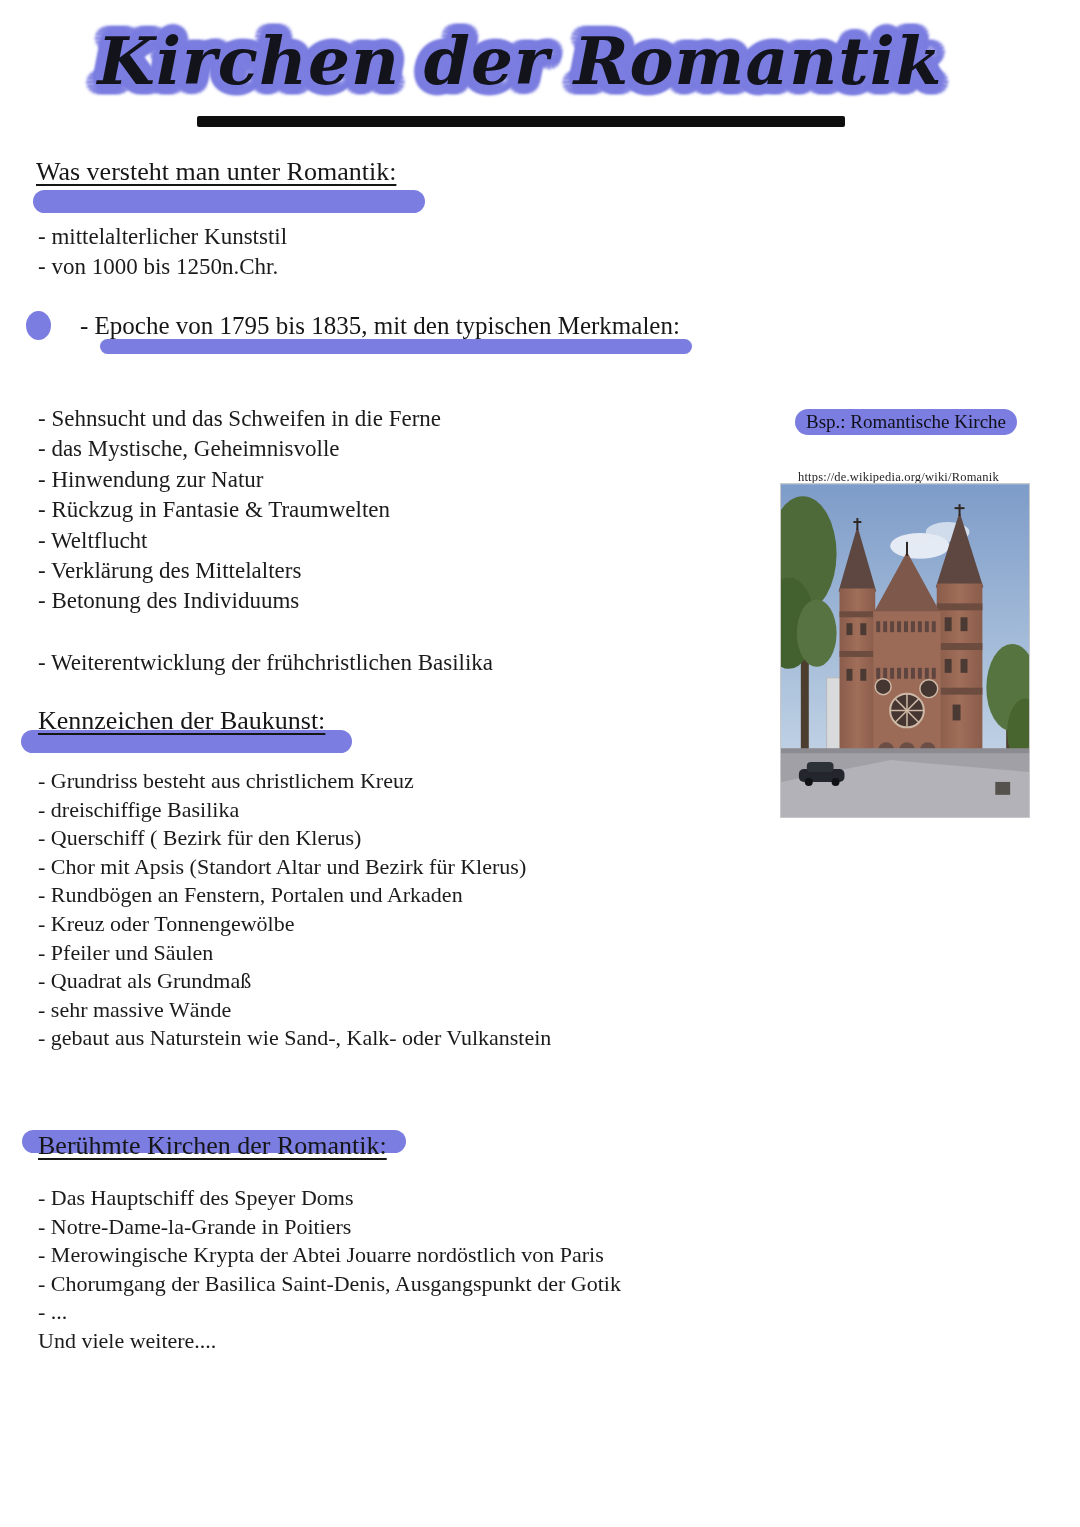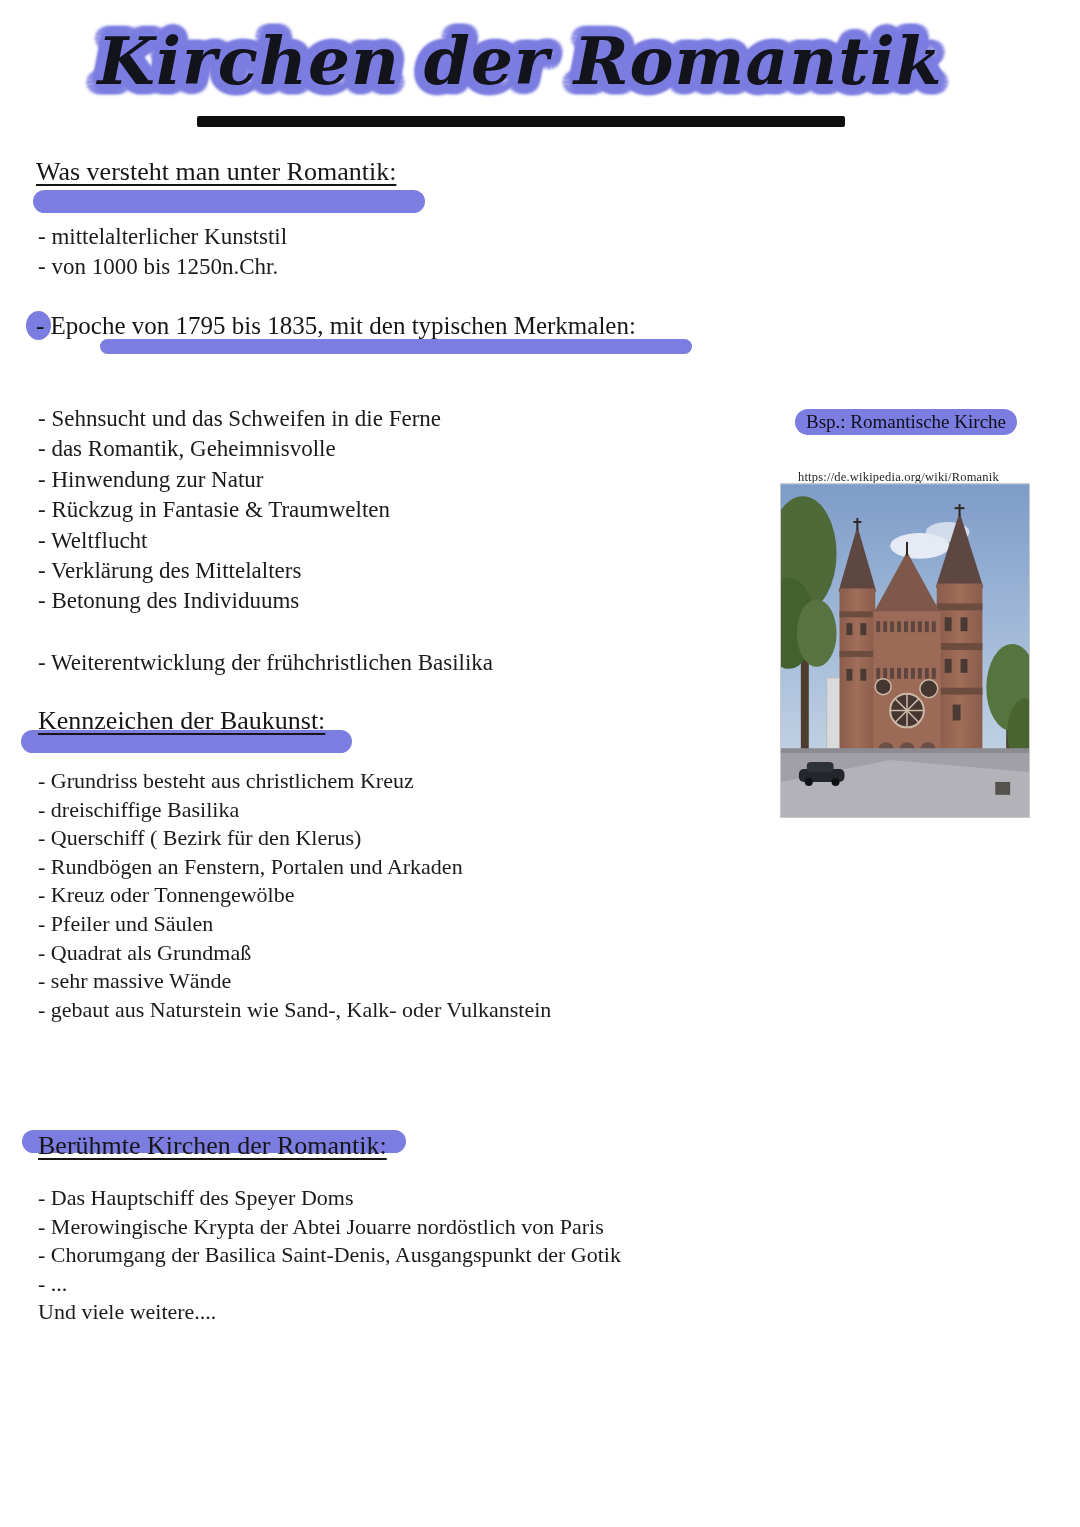--- a/index.html
+++ b/index.html
@@ -34,20 +34,21 @@
   .heading {
     font-size:26px; color:#161616; white-space:nowrap; z-index:2;
     text-decoration:underline; text-decoration-thickness:2px; text-underline-offset:4px;
   }
   .pill { background:var(--accent); height:23px; border-radius:13px; z-index:1; }
   .bar  { background:var(--accent); border-radius:8px; z-index:1; }
   .dash-ellipse { background:var(--accent); border-radius:50%; z-index:1; }
   .epoche-heading {
     font-size:25px; color:#161616; white-space:nowrap; z-index:2;
     text-decoration:none;
+    margin-left:44px;
   }
 
   
   .list { font-size:23px; line-height:30.4px; color:#1b1b1b; white-space:nowrap; }
   .list.small { font-size:22px; line-height:28.6px; }
 
   
   .bsp-pill { background:var(--accent); width:222px; height:26px; border-radius:13px;
     display:flex; align-items:center; justify-content:center; }
   .bsp-pill span { font-size:19px; color:#10101a; white-space:nowrap; }
@@ -69,21 +70,21 @@
 <div class="abs list" style="left:38px; top:222px;">
   <div>- mittelalterlicher Kunststil</div>
   <div>- von 1000 bis 1250n.Chr.</div>
 </div>
 
 <div class="abs dash-ellipse" style="left:26px; top:311px; width:25px; height:29px;"></div>
 <div class="abs epoche-heading" style="left:36px; top:312px;">- Epoche von 1795 bis 1835, mit den typischen Merkmalen:</div>
 <div class="abs bar" style="left:100px; top:339px; width:592px; height:15px;"></div>
 <div class="abs list" style="left:38px; top:372px;margin-top:32px;">
   <div>- Sehnsucht und das Schweifen in die Ferne</div>
-  <div>- das Romantik, Geheimnisvolle</div>
+  <div>- das Mystische, Geheimnisvolle</div>
   <div>- Hinwendung zur Natur</div>
   <div>- Rückzug in Fantasie &amp; Traumwelten</div>
   <div>- Weltflucht</div>
   <div>- Verklärung des Mittelalters</div>
   <div>- Betonung des Individuums</div>
 </div>
 <div class="abs list" style="left:38px; top:648px;">- Weiterentwicklung der frühchristlichen Basilika</div>
 
 <div class="abs bsp-pill" style="left:795px; top:409px;">
   <span>Bsp.: Romantische Kirche</span>
@@ -201,29 +202,31 @@
   </g>
   <rect x="216" y="300" width="15" height="13" fill="#55524e"></rect>
 </svg>
 
 <div class="abs heading" style="left:38px; top:706px;">Kennzeichen der Baukunst:</div>
 <div class="abs pill" style="left:21px; top:730px; width:331px;"></div>
 <div class="abs list small" style="left:38px; top:767px;">
   <div>- Grundriss besteht aus christlichem Kreuz</div>
   <div>- dreischiffige Basilika</div>
   <div>- Querschiff ( Bezirk für den Klerus)</div>
+  <div>- Chor mit Apsis (Standort Altar und Bezirk für Klerus)</div>
   <div>- Rundbögen an Fenstern, Portalen und Arkaden</div>
   <div>- Kreuz oder Tonnengewölbe</div>
   <div>- Pfeiler und Säulen</div>
   <div>- Quadrat als Grundmaß</div>
   <div>- sehr massive Wände</div>
   <div>- gebaut aus Naturstein wie Sand-, Kalk- oder Vulkanstein</div>
 </div>
 
 <div class="abs heading" style="left:38px; top:1106px;margin-top:25px;">Berühmte Kirchen der Romantik:</div>
 <div class="abs pill" style="left:22px; top:1130px; width:384px;"></div>
 <div class="abs list small" style="left:38px; top:1164px;margin-top:20px;">
   <div>- Das Hauptschiff des Speyer Doms</div>
+  <div>- Notre-Dame-la-Grande in Poitiers</div>
   <div>- Merowingische Krypta der Abtei Jouarre nordöstlich von Paris</div>
   <div>- Chorumgang der Basilica Saint-Denis, Ausgangspunkt der Gotik</div>
   <div>- ...</div>
   <div>Und viele weitere....</div>
 </div>
 
 </body></html>

